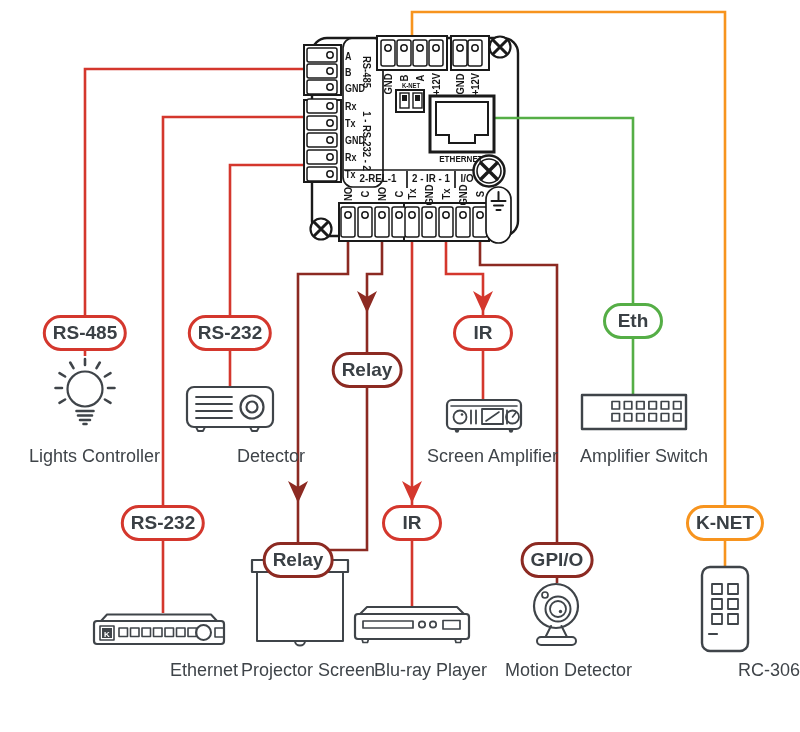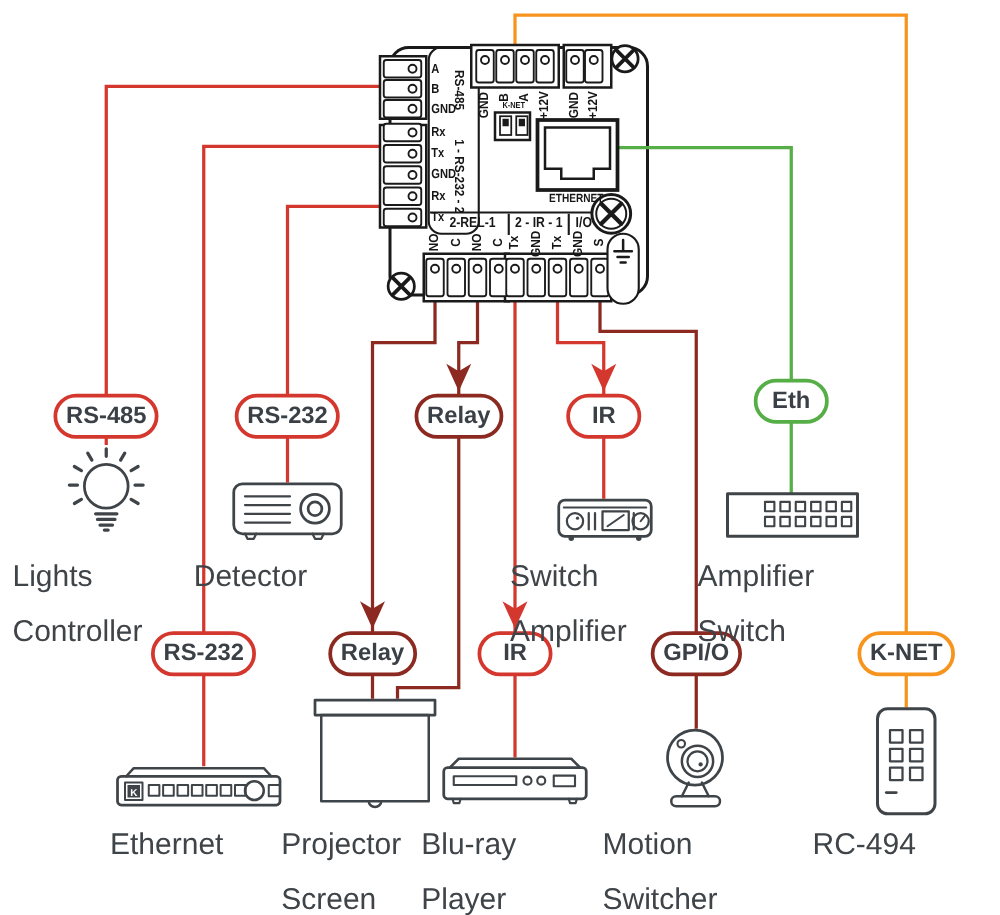--- a/index.html
+++ b/index.html
@@ -36,27 +36,27 @@
   .prm90{transform:translate(-50%,-50%) rotate(-90deg) scaleX(.9);}
   .sm{font-size:7px;}
   .eth{font-size:9.5px;}
   .glbl{font-size:11.5px;}
 
   
   .badge{position:absolute;transform:translate(-50%,-50%);background:#fff;border:3px solid;
          border-radius:18px;height:30px;line-height:30px;min-width:40px;text-align:center;
          padding:0 7px;font-weight:700;font-size:19px;color:#3A4045;white-space:nowrap;}
   .b-red{border-color:var(--red);}
-  .b-dred{border-color:var(--dark-red);}
+  .b-dred{border-color:var(--dark-red);margin-top:37px;}
   .b-green{border-color:var(--green);}
   .b-orange{border-color:var(--orange);}
 
   
-  .dev{position:absolute;width:150px;transform:translateX(-50%);text-align:left;
-       font-size:24px;line-height:44px;color:var(--label);}
+  .dev{position:absolute;width:150px;transform:translateX(-50%);text-align:right;
+       font-size:18px;line-height:32px;color:var(--label);}
 </style>
 </head>
 <body>
 
 <div class="stage">
 
 <svg width="800" height="732" viewBox="0 0 800 732">
 
   <g>
     <rect class="panel" x="312" y="38" width="206" height="198" rx="15"></rect>
@@ -317,21 +317,21 @@
 <div class="badge b-red" style="left:483px;top:333px">IR</div>
 <div class="badge b-green" style="left:633px;top:321px">Eth</div>
 <div class="badge b-red" style="left:163px;top:523px">RS-232</div>
 <div class="badge b-dred" style="left:298px;top:523px">Relay</div>
 <div class="badge b-red" style="left:412px;top:523px">IR</div>
 <div class="badge b-dred" style="left:557px;top:523px">GPI/O</div>
 <div class="badge b-orange" style="left:725px;top:523px">K-NET</div>
 
 <div class="dev" style="left:85px;top:440px">Lights Controller</div>
 <div class="dev" style="left:230px;top:440px">Detector</div>
-<div class="dev" style="left:483px;top:440px">Switch Amplifier</div>
+<div class="dev" style="left:483px;top:440px">Screen Amplifier</div>
 <div class="dev" style="left:633px;top:440px">Amplifier Switch</div>
 <div class="dev" style="left:163px;top:654px">Ethernet</div>
 <div class="dev" style="left:300px;top:654px">Projector Screen</div>
 <div class="dev" style="left:412px;top:654px">Blu-ray Player</div>
-<div class="dev" style="left:557px;top:654px">Motion Switcher</div>
-<div class="dev" style="left:725px;top:654px">RC-494</div>
+<div class="dev" style="left:557px;top:654px">Motion Detector</div>
+<div class="dev" style="left:725px;top:654px">RC-306</div>
 
 </div>
 
 </body></html>

